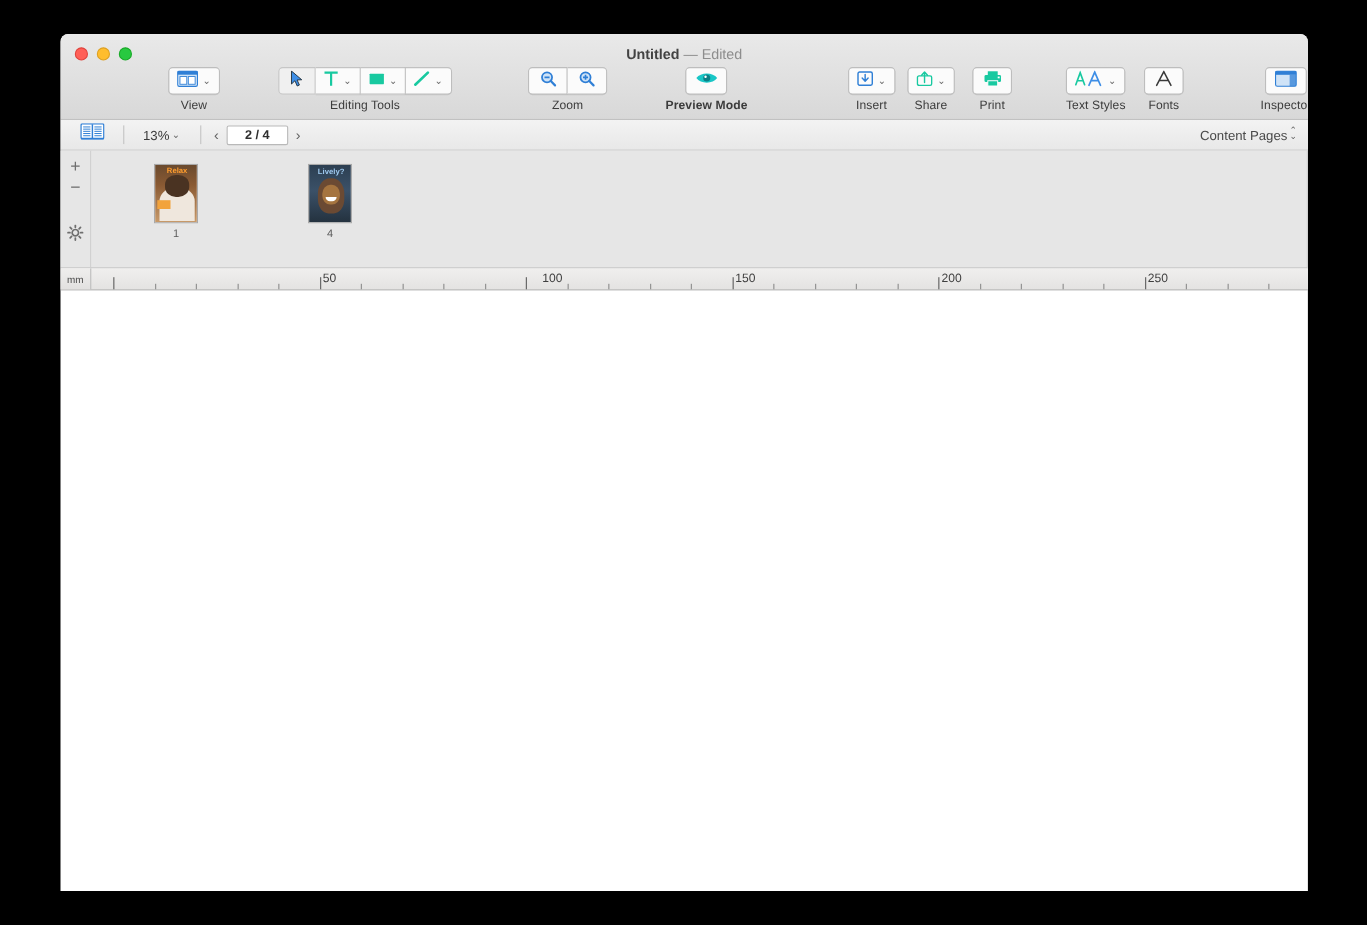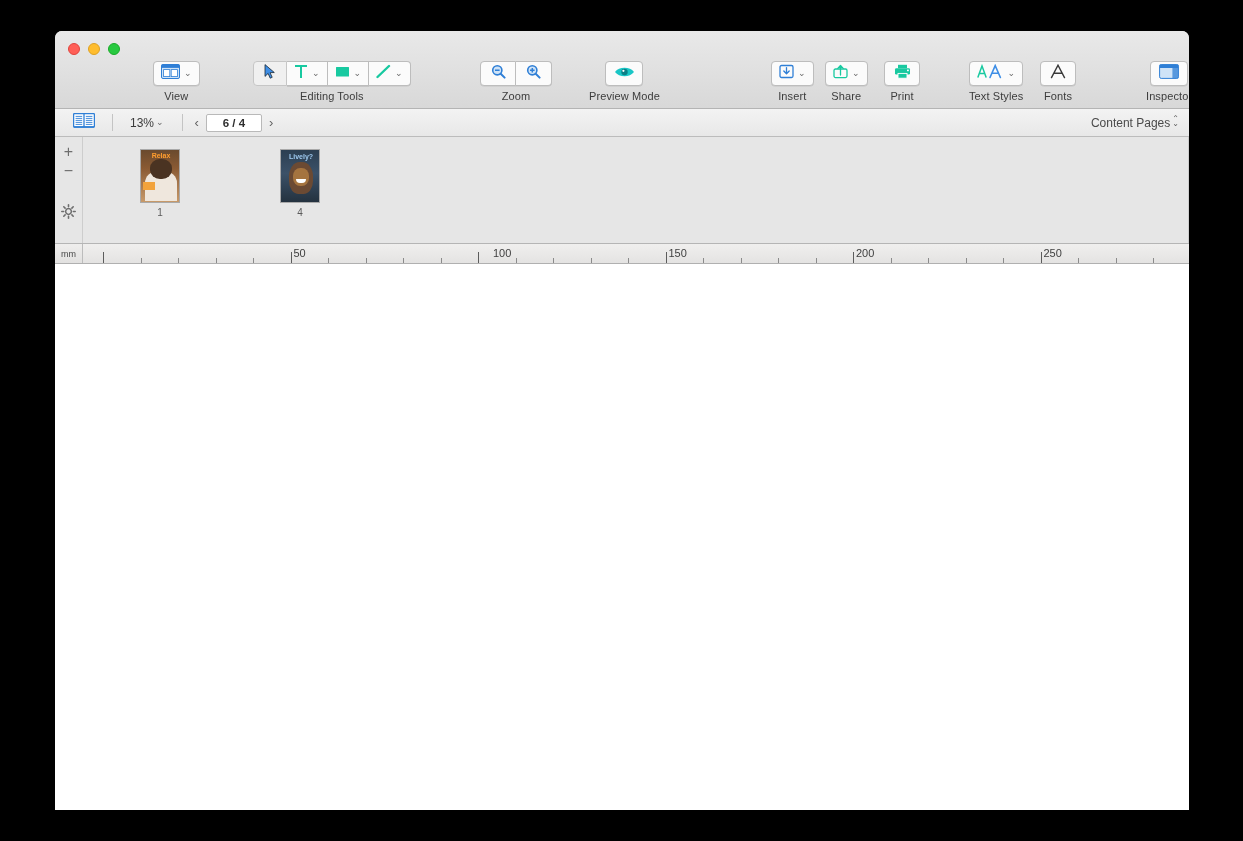--- a/index.html
+++ b/index.html
@@ -182,20 +182,24 @@
 <div id="window">
 
   <div id="titlebar-area">
 
     <div id="traffic">
       <div class="light red"></div>
       <div class="light yellow"></div>
       <div class="light green"></div>
     </div>
 
+    <div id="win-title">
+      <span>Untitled</span>
+      <span class="edited">— Edited</span>
+    </div>
 
     <div id="toolbar">
 
       <div class="tgroup" style="left:98px;">
         <div class="tbuttons">
           <div class="tbtn wide">
             <span>
               <svg width="19" height="15" viewBox="0 0 19 15">
                 <rect x="0.5" y="0.5" width="18" height="14" rx="1.5" fill="#cfe3f7" stroke="#2f7fd6"></rect>
                 <rect x="0.5" y="0.5" width="18" height="3.4" fill="#2f7fd6"></rect>
@@ -263,21 +267,21 @@
                 <circle cx="6.3" cy="6.3" r="4.6" fill="#cfe3f7" stroke="#2f7fd6" stroke-width="1.6"></circle>
                 <path d="M9.7 9.7 L13.6 13.6" stroke="#2f7fd6" stroke-width="2" stroke-linecap="round"></path>
                 <path d="M4.0 6.3 H8.6 M6.3 4.0 V8.6" stroke="#2f7fd6" stroke-width="1.5"></path>
               </svg>
             </span>
           </div>
         </div>
         <div class="tlabel">Zoom</div>
       </div>
 
-      <div class="tgroup" style="left:534px;">
+      <div class="tgroup" style="left:550px;font-weight:bold;">
         <div class="tbuttons">
           <div class="tbtn" style="width:38px;">
             <span>
               <svg width="21" height="14" viewBox="0 0 21 14">
                 <path d="M1 7 C5 1.4 16 1.4 20 7 C16 12.6 5 12.6 1 7 Z" fill="#19c6c6"></path>
                 <circle cx="10.5" cy="7" r="3.2" fill="#0b7f86"></circle>
                 <circle cx="9.4" cy="5.8" r="1.1" fill="#ffffff"></circle>
               </svg>
             </span>
           </div>
@@ -395,21 +399,21 @@
     <div style="width:17px;"></div>
     <div id="zoom-val">
       <span>13%</span>
       <span class="chev">⌄</span>
     </div>
     <div style="width:18px;"></div>
     <div class="sep-v"></div>
     <div style="width:12px;"></div>
     <div id="pager">
       <span class="arrow">‹</span>
-      <div id="page-box">6 / 4</div>
+      <div id="page-box">2 / 4</div>
       <span class="arrow">›</span>
     </div>
     <div id="content-pages">
       <span>Content Pages</span>
       <span class="updown">
           <span>⌃</span>
           <span>⌄</span>
         </span>
     </div>
   </div>

